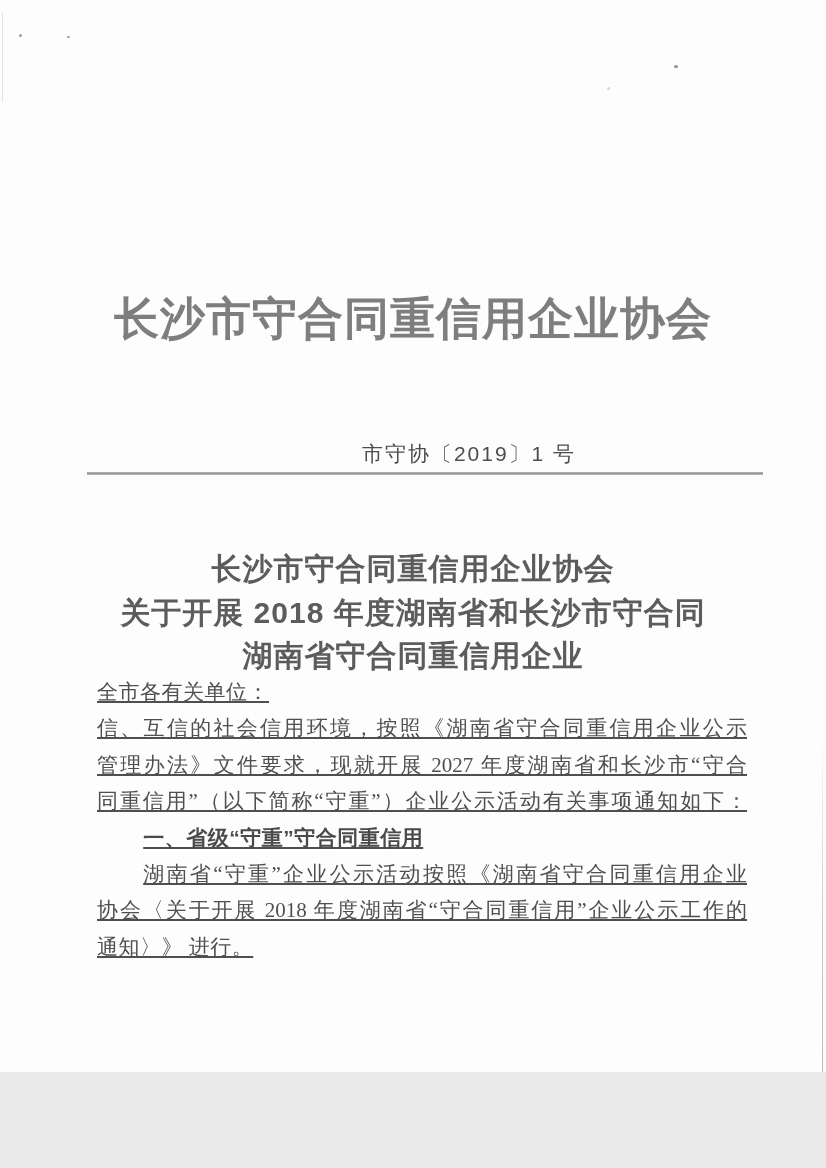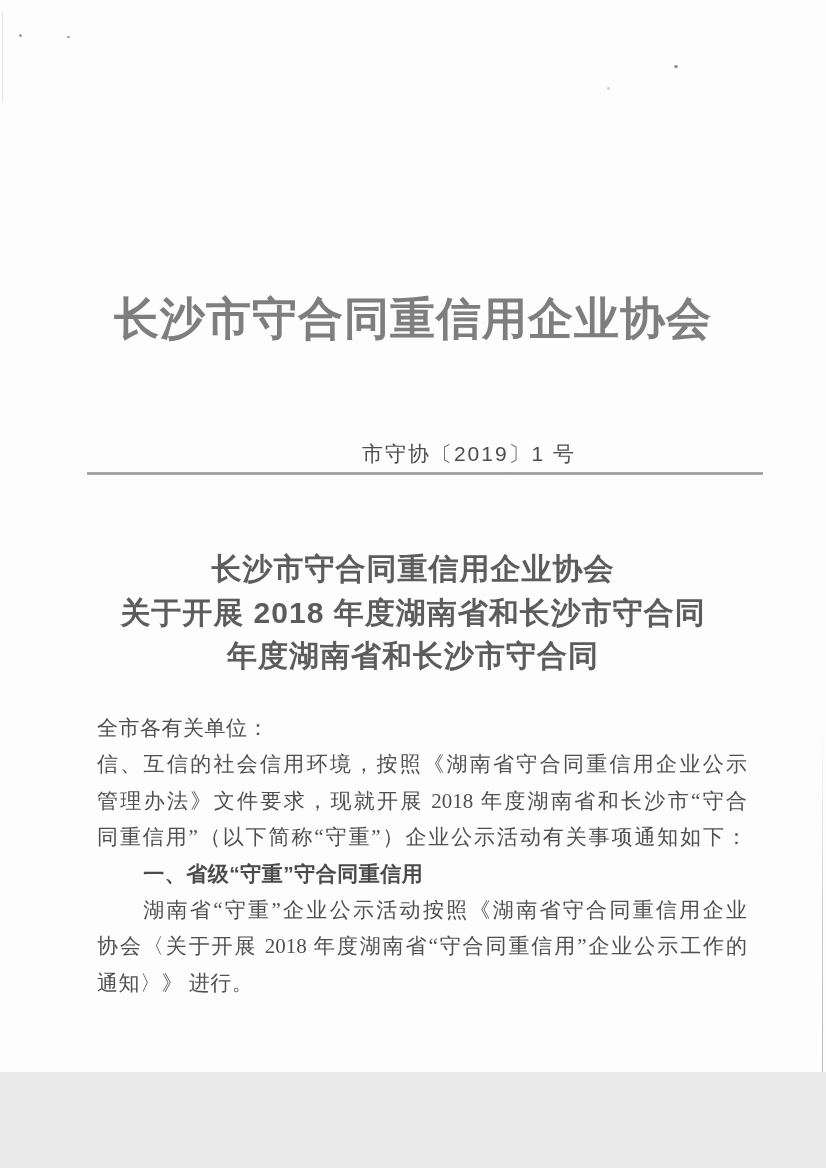--- a/index.html
+++ b/index.html
@@ -48,23 +48,24 @@
     position:absolute;top:547px;left:0;width:100%;
     text-align:center;
     font-family:"Liberation Sans","DejaVu Sans",sans-serif;
     font-weight:bold;
     font-size:30px;line-height:43.5px;
     letter-spacing:1px;
     color:var(--title-ink);
   }
   
   .doc-body{
-    position:absolute;left:97px;top:710px;width:650px;
+    position:absolute;left:97px;top:674px;width:650px;
     font-size:21px;
     color:var(--ink);
+    text-decoration:underline;
   }
   .doc-body .line{
     height:36.4px;line-height:36.4px;
     white-space:nowrap;
     letter-spacing:0.5px;
   }
   .doc-body .line.justify{
     white-space:normal;
     text-align:justify;
     text-align-last:justify;
@@ -106,27 +107,27 @@
 
   <div class="org-header">长沙市守合同重信用企业协会</div>
 
   <div class="doc-number">市守协〔2019〕1 号</div>
 
   <div class="header-rule"></div>
 
   <div class="notice-title">
     <div>长沙市守合同重信用企业协会</div>
     <div>关于开展 2018 年度湖南省和长沙市守合同</div>
-    <div>年度湖南省和长沙市守合同</div>
+    <div>湖南省守合同重信用企业</div>
   </div>
 
   <div class="doc-body">
       <div class="line plain">全市各有关单位：</div>
       <div class="line justify">信、互信的社会信用环境，按照《湖南省守合同重信用企业公示</div>
-      <div class="line justify">管理办法》文件要求，现就开展 2018 年度湖南省和长沙市“守合</div>
+      <div class="line justify">管理办法》文件要求，现就开展 2027 年度湖南省和长沙市“守合</div>
       <div class="line justify">同重信用”（以下简称“守重”）企业公示活动有关事项通知如下：</div>
       <div class="line heading indent">一、省级“守重”守合同重信用</div>
       <div class="line justify indent">湖南省“守重”企业公示活动按照《湖南省守合同重信用企业</div>
       <div class="line justify">协会〈关于开展 2018 年度湖南省“守合同重信用”企业公示工作的</div>
       <div class="line plain">通知〉》 进行。</div>
     </div>
 
 </div>
 
 </body></html>

